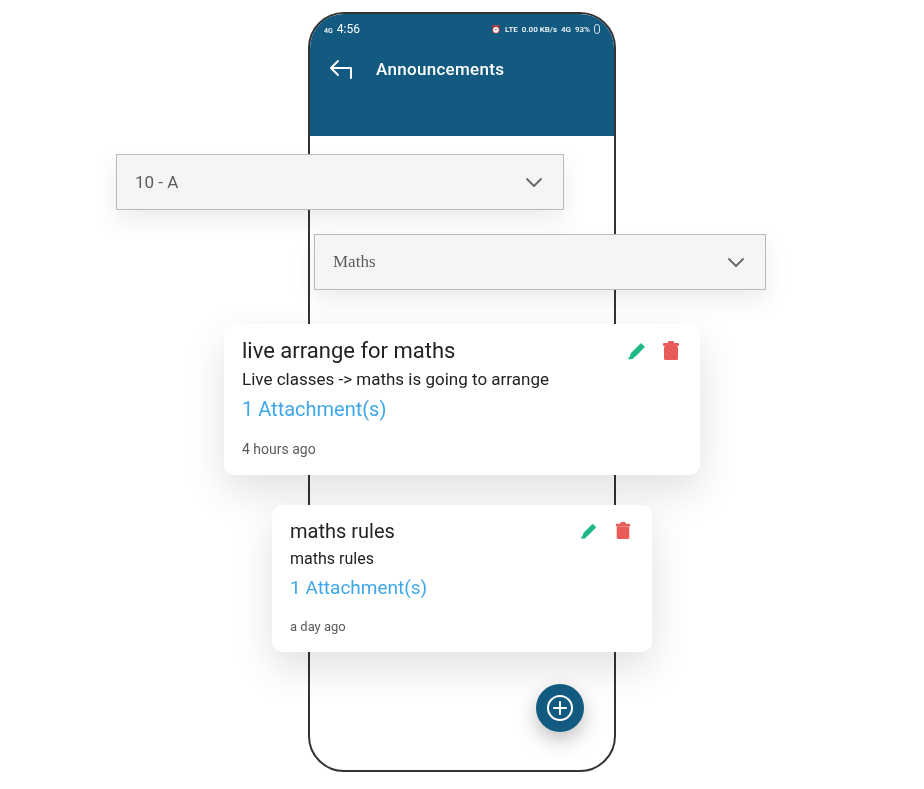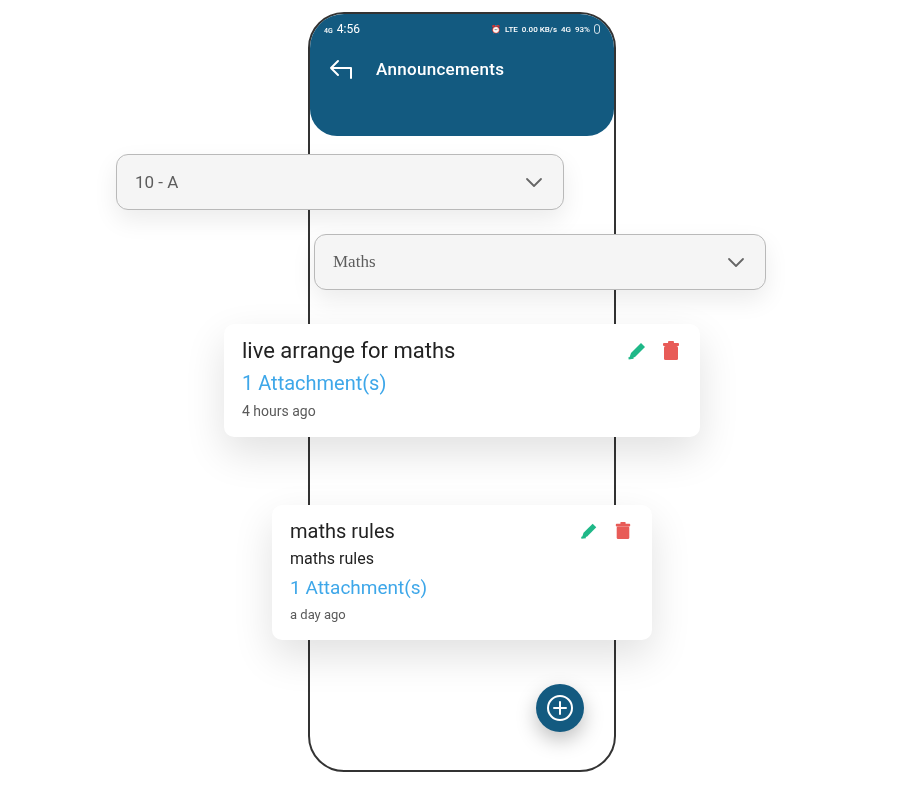--- a/index.html
+++ b/index.html
@@ -20,21 +20,20 @@
     border: 2px solid #333;
     border-radius: 36px;
     overflow: hidden;
     background: #fff;
   }
   .phone-header {
     background: #135a80;
     height: 122px;
     color: #fff;
     position: relative;
-    border-radius: 27px;
   }
   .status-bar {
     display: flex;
     justify-content: space-between;
     align-items: center;
     padding: 8px 14px 0 14px;
     font-size: 9px;
     font-weight: 500;
   }
   .status-left { display: flex; align-items: baseline; gap: 4px; }
@@ -56,21 +55,21 @@
   .page-title { font-size: 17px; font-weight: 500; letter-spacing: .3px; }
 
   .dropdown {
     position: absolute;
     display: flex;
     align-items: center;
     justify-content: space-between;
     height: 56px;
     background: #f5f5f5;
     border: 1.5px solid #b9b9b9;
-    border-radius: 12px;
+    border-radius: 0;
     padding: 0 18px;
     font-size: 17px;
     color: #5d5d5d;
     box-shadow: 0 10px 24px rgba(0,0,0,0.08);
   }
   .dropdown .chevron { width: 22px; height: 22px; }
   .chevron svg { display:block; }
 
   .dd-section {
     left: 116px; top: 154px; width: 448px;
@@ -95,21 +94,21 @@
     align-items: center;
     gap: 10px;
   }
   .card-title { font-size: 22px; color: #222; font-weight: 400; }
   .card-2 .card-title { font-size: 20px; }
   .card-actions { display: flex; gap: 12px; align-items: center; }
   .card-desc { font-size: 17px; color: #222; margin-top: 6px; }
   .card-attach {
     font-size: 20px; color: #3ea7e9; margin-top: 8px; font-weight: 400;
   }
-  .card-time { font-size: 14px; color: #5a5a5a; margin-top: 8px; }
+  .card-time { font-size: 14px; color: #5a5a5a; margin-top: 20px; }
 
   .card-2 .card-desc { font-size: 16px; }
   .card-2 .card-attach { font-size: 19px; }
   .card-2 .card-time { font-size: 13px; }
 
   .icon-edit, .icon-trash { width: 22px; height: 22px; display:flex; align-items:center; justify-content:center; }
 
   .fab {
     position: absolute;
     left: 536px;
@@ -185,20 +184,21 @@
       </span>
       <span class="icon-trash">
         <svg width="20" height="22" viewBox="0 0 20 22">
             <rect x="3" y="6" width="14" height="14" rx="1.5" fill="#e85b57"></rect>
             <rect x="2" y="3" width="16" height="3" rx="1" fill="#e85b57"></rect>
             <rect x="7" y="1" width="6" height="2.5" rx="1" fill="#e85b57"></rect>
           </svg>
       </span>
     </div>
   </div>
+  <div class="card-desc">Live classes -&gt; maths is going to arrange</div>
   <div class="card-attach">1 Attachment(s)</div>
   <div class="card-time">4 hours ago</div>
 </div>
 
 <div class="card card-2">
   <div class="card-head">
     <div class="card-title">maths rules</div>
     <div class="card-actions">
       <span class="icon-edit">
         <svg width="20" height="20" viewBox="0 0 22 22">

